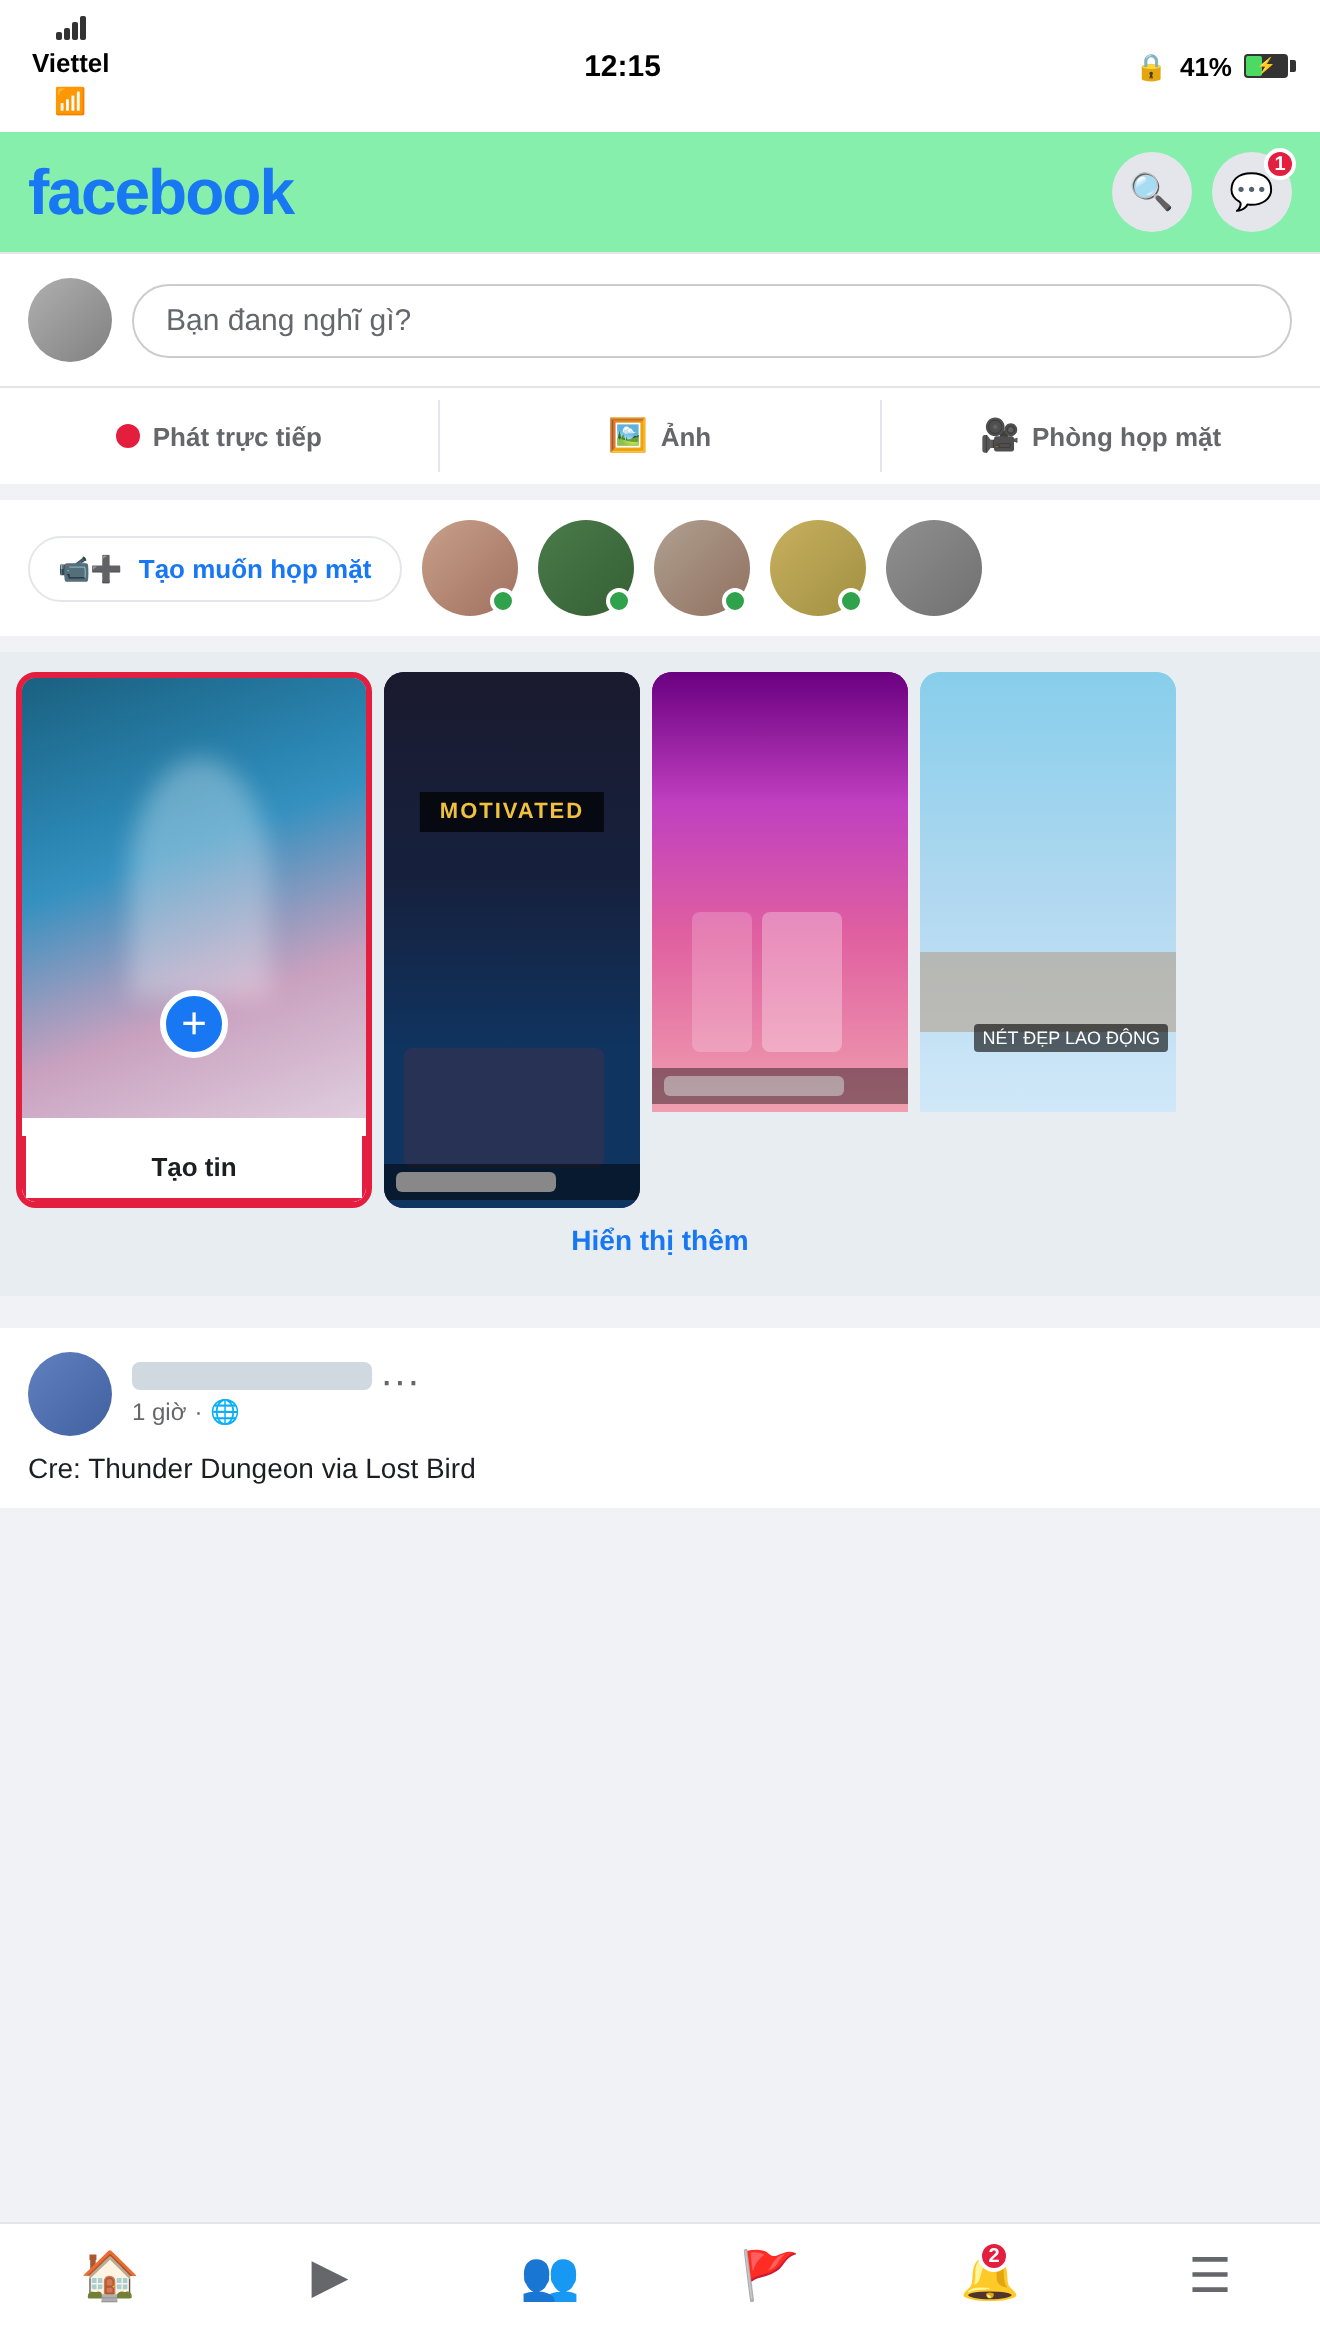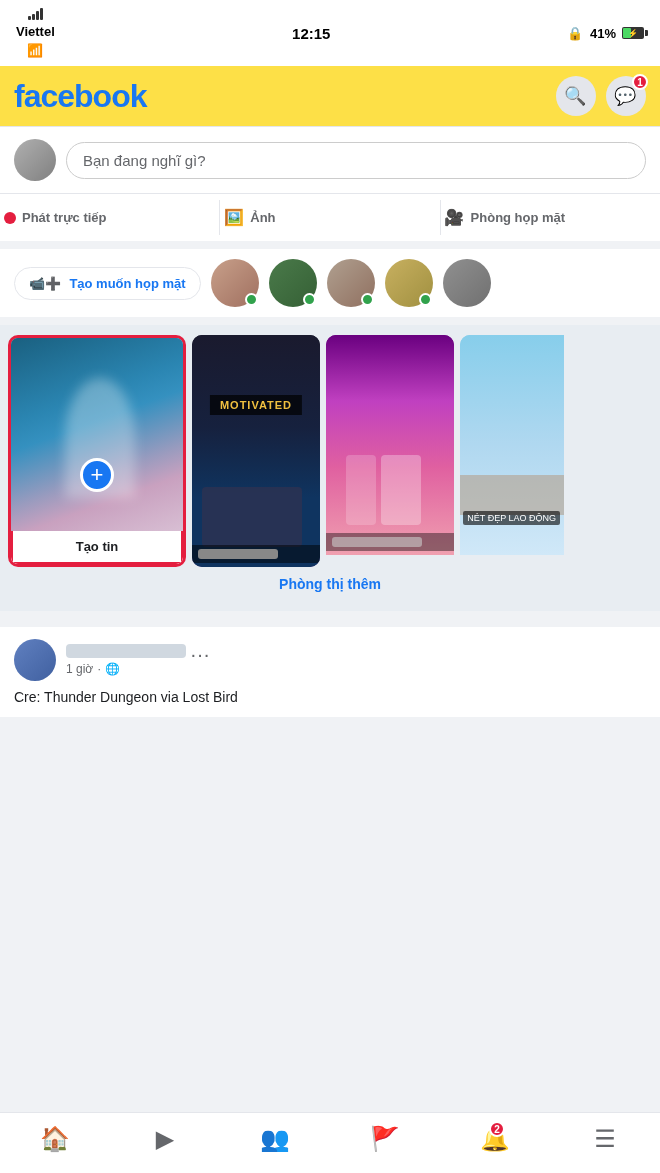--- a/index.html
+++ b/index.html
@@ -18,21 +18,21 @@
     }
     .status-left { display: flex; align-items: center; gap: 4px; flex-direction: column; }
     .status-center { font-size: 15px; font-weight: 700; }
     .status-right { display: flex; align-items: center; gap: 6px; font-size: 13px; }
     .battery-icon { background: #333; border-radius: 2px; width: 22px; height: 12px; position: relative; display: inline-flex; align-items: center; padding: 1px; }
     .battery-fill { background: #4cd964; height: 100%; width: 41%; border-radius: 1px; }
     .battery-icon::after { content: ''; position: absolute; right: -4px; top: 50%; transform: translateY(-50%); width: 3px; height: 6px; background: #333; border-radius: 0 1px 1px 0; }
 
     
     .header {
-      background: #fde047;
+      background: #86efac;
       padding: 10px 14px;
       display: flex;
       justify-content: space-between;
       align-items: center;
       border-bottom: 1px solid #e4e6eb;
     }
     .header-logo {
       color: #1877f2;
       font-size: 32px;
       font-weight: 800;
@@ -90,21 +90,21 @@
     .post-actions {
       background: white;
       display: flex;
       padding: 6px 0;
       border-bottom: 8px solid #f0f2f5;
     }
     .post-action-btn {
       flex: 1;
       display: flex;
       align-items: center;
-      justify-content: flex-start;
+      justify-content: center;
       gap: 6px;
       padding: 8px 4px;
       font-size: 13px;
       font-weight: 600;
       color: #65676b;
       border-right: 1px solid #e4e6eb;
       cursor: pointer;
     }
     .post-action-btn:last-child { border-right: none; }
     .live-dot { width: 12px; height: 12px; background: #e41e3f; border-radius: 50%; }
@@ -192,32 +192,32 @@
       border-radius: 10px;
       overflow: hidden;
     }
     .story-img-main {
       width: 178px; height: 220px;
       background: linear-gradient(160deg, #1a6080 0%, #2a90c0 30%, #c8a0b0 60%, #e0c0d0 100%);
       position: relative;
       display: flex; align-items: flex-end; justify-content: center;
     }
     .story-img-1 {
-      width: 128px; height: 232px;
+      width: 128px; height: 268px;
       background: linear-gradient(180deg, #1a1a2e 0%, #16213e 40%, #0f3460 70%, #533483 100%);
       position: relative;
       padding-left: 37px;
     }
     .story-img-2 {
       width: 128px; height: 220px;
       background: linear-gradient(180deg, #6a0080 0%, #c040c0 30%, #e060a0 60%, #f0a0b0 100%);
       position: relative;
     }
     .story-img-3 {
-      width: 104px; height: 220px;
+      width: 128px; height: 220px;
       background: linear-gradient(180deg, #87ceeb 0%, #b0d8f0 40%, #d0e8f8 100%);
       position: relative;
     }
     .story-add-btn {
       position: absolute;
       bottom: 72px; left: 50%;
       transform: translateX(-50%);
       width: 34px; height: 34px;
       background: #1877f2;
       border-radius: 50%;
@@ -523,21 +523,21 @@
         <div class="story-overlay-avatar av5" style="border-color:#1877f2;"></div>
         <div style="position:absolute;inset:0;background:linear-gradient(180deg,#87ceeb 0%,#b0d8f0 50%,#d0e8f8 100%);"></div>
         <div style="position:absolute;bottom:40px;left:0;right:0;height:40px;background:rgba(180,160,140,0.6);"></div>
         <div class="net-dep-label">NÉT ĐẸP LAO ĐỘNG</div>
       </div>
     </div>
 
   </div>
 
   <div class="show-more-bar">
-    <span class="show-more-link">Phòng thị thêm</span>
+    <span class="show-more-link">Hiển thị thêm</span>
   </div>
 </div>
 
 <div class="post-card">
   <div class="post-header">
     <div class="post-author">
       <div class="post-avatar"></div>
       <div class="post-author-info">
         <div class="post-author-name"></div>
         <div class="post-meta">

